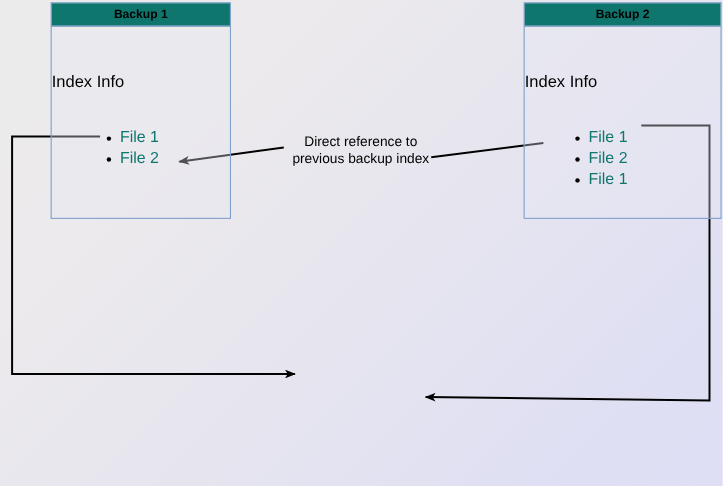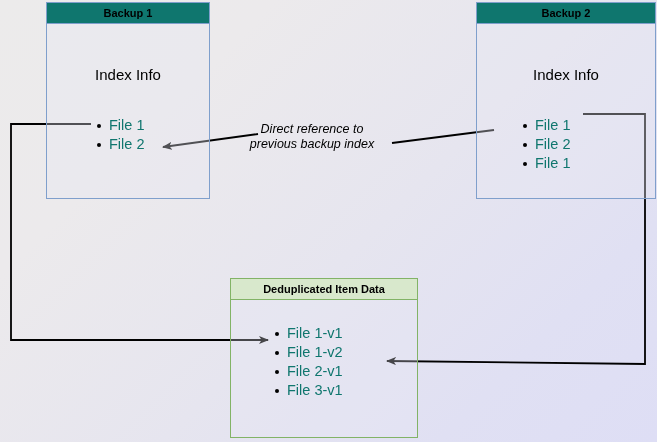--- a/index.html
+++ b/index.html
@@ -62,21 +62,20 @@
     border-bottom: 1.8px solid #82b366;
   }
   .node-body {
     position: relative;
     width: 100%;
   }
   .index-label {
     position: absolute;
     left: 0;
     right: 0;
-    text-align: center;
     font-size: 15px;
     color: #000;
   }
   .file-list {
     position: absolute;
     margin: 0;
     padding: 0;
     list-style: none;
   }
   .file-list li {
@@ -143,28 +142,17 @@
     <div class="node-body" style="height:174px;">
       <div class="index-label" style="top:42px;">Index Info</div>
       <ul class="file-list" style="left:44px; top:92px;">
         <li>File 1</li>
         <li>File 2</li>
         <li>File 1</li>
       </ul>
     </div>
   </div>
 
-  <div class="node node-green" style="left:230px; top:278px; width:188px; height:160px;">
-    <div class="node-header header-green">Deduplicated Item Data</div>
-    <div class="node-body" style="height:137px;">
-      <ul class="file-list" style="left:42px; top:24px;">
-        <li>File 1-v1</li>
-        <li>File 1-v2</li>
-        <li>File 2-v1</li>
-        <li>File 3-v1</li>
-      </ul>
-    </div>
-  </div>
 
-  <div class="annotation" style="left:242px; top:122px; width:140px;font-style:italic;">Direct reference to
+  <div class="annotation" style="left:258px; top:122px; width:140px;">Direct reference to
 previous backup index</div>
 
 </div>
 
 </body></html>

